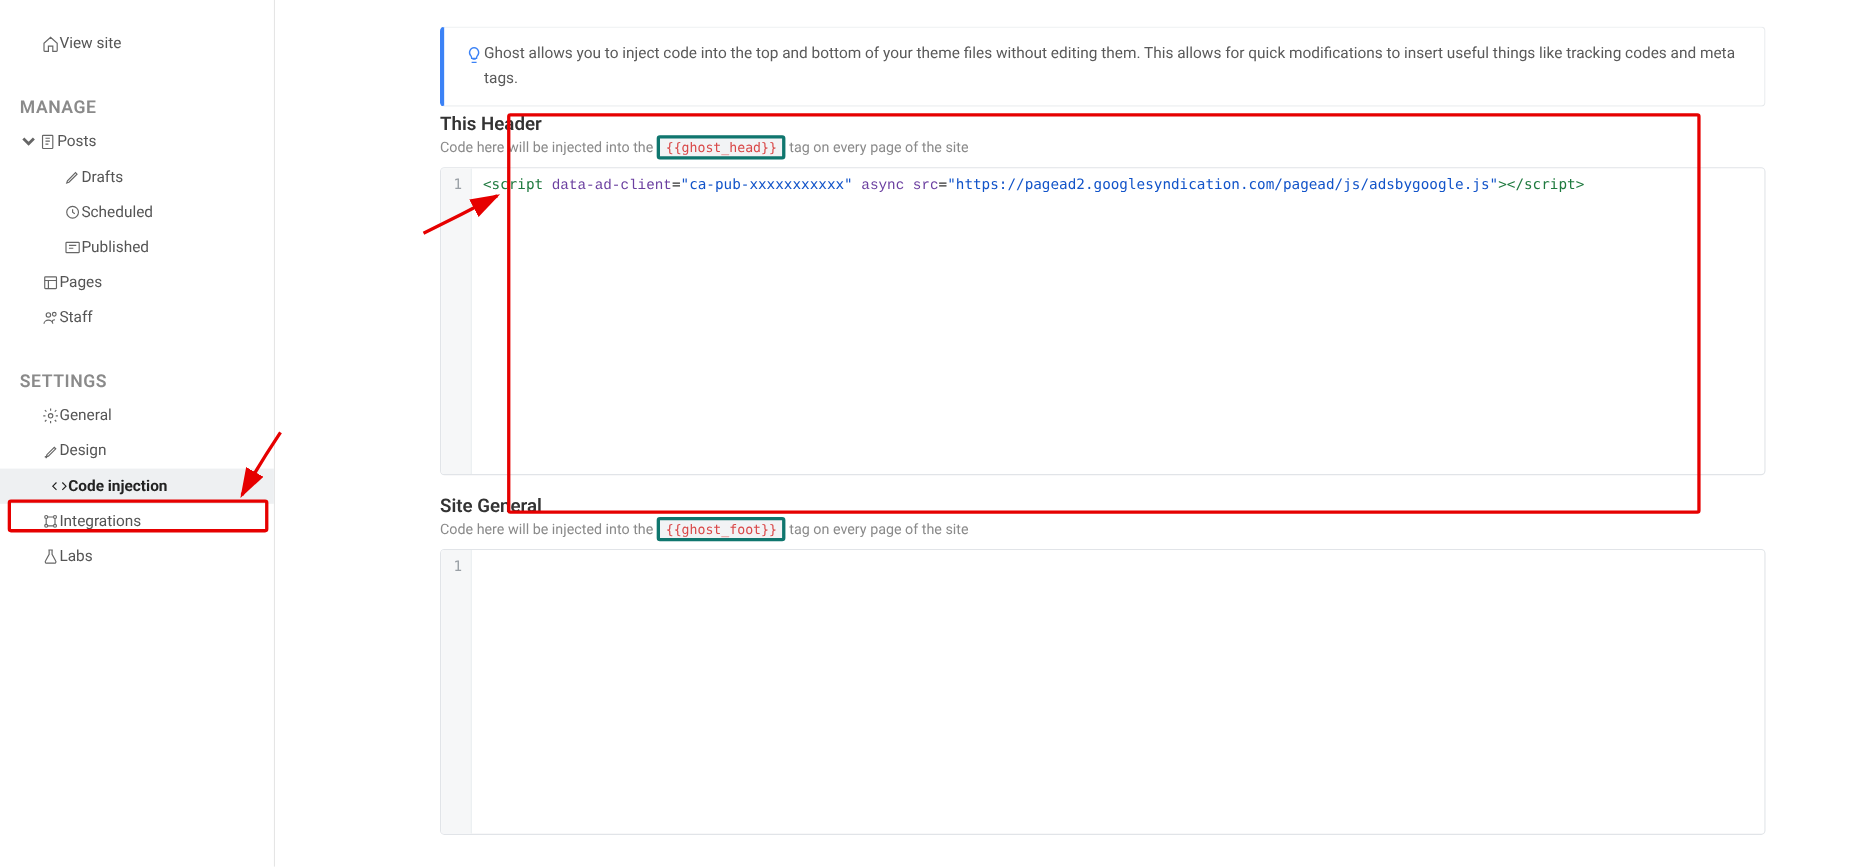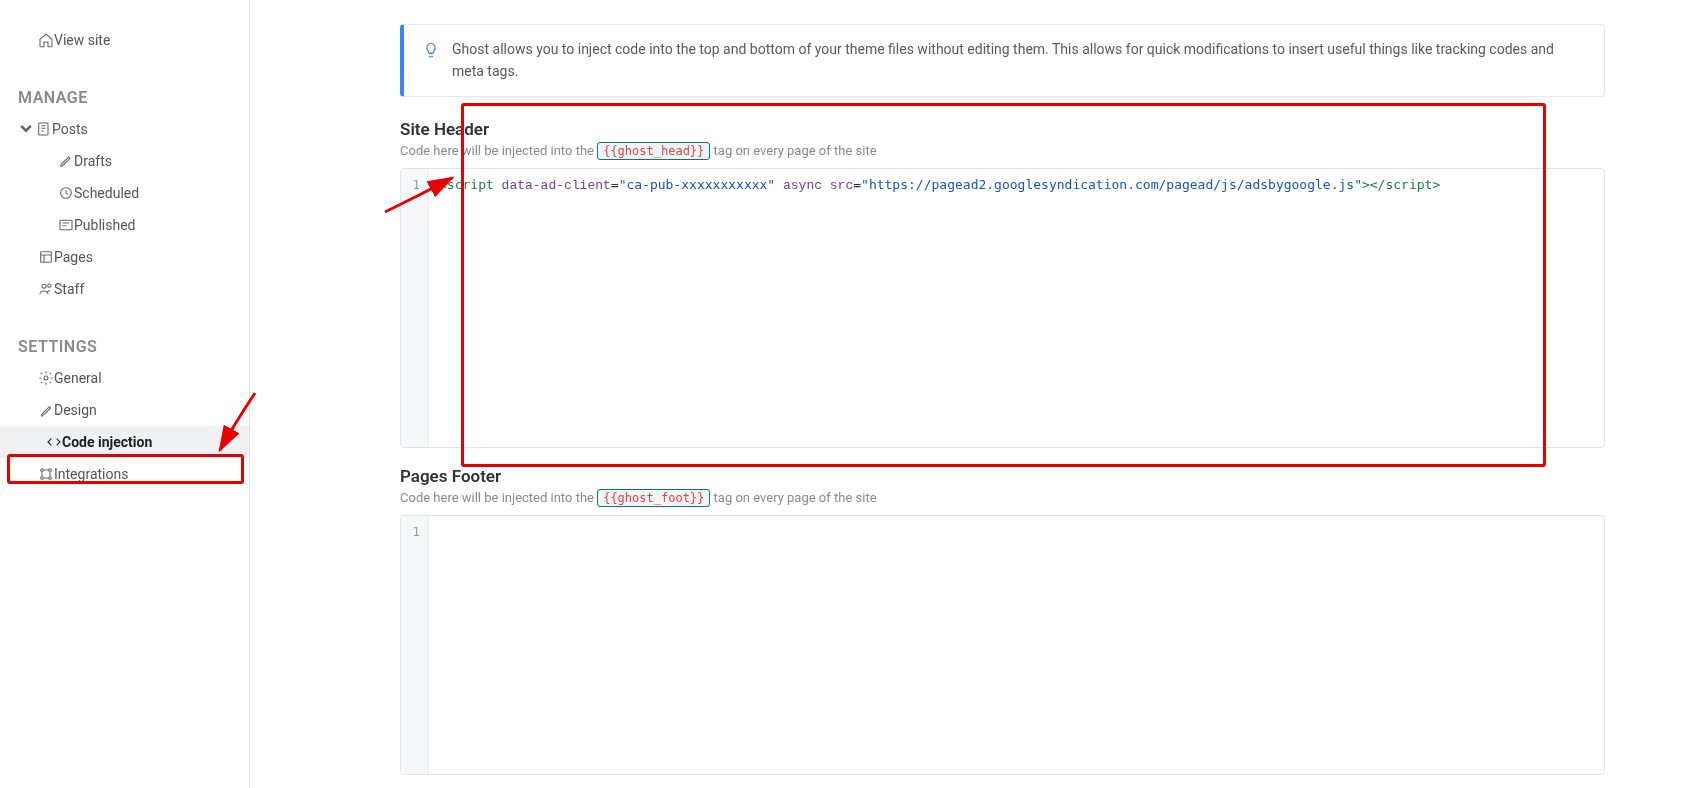--- a/index.html
+++ b/index.html
@@ -63,25 +63,25 @@
     overflow: auto;
     position: relative;
   }
   .info-box {
     border: 1px solid #e5e8eb;
     border-left: 4px solid #3b82f6;
     border-radius: 4px;
     background: #fff;
     padding: 14px 18px;
     display: flex;
-    gap: 12px;
+    gap: 0;
     color: #5a5a5a;
     font-size: 14px;
     line-height: 1.55;
-    margin-bottom: 22px;
+    margin-bottom: 6px;
   }
   .info-box .bulb {
     width: 18px; height: 18px; flex-shrink:0; stroke:#3b82f6; fill:none; stroke-width:1.6;
     margin-top:2px;
   }
 
   .section {
     margin-bottom: 18px;
   }
   .section-title {
@@ -93,21 +93,21 @@
   .section-desc {
     font-size: 13px;
     color: #8a8a8a;
     margin-bottom: 10px;
   }
   .code-tag {
     font-family: ui-monospace, Menlo, Consolas, monospace;
     font-size: 12px;
     color: #d94848;
     background: #f2f3f5;
-    border: 1px solid #0f766e;
+    border: 3px solid #0f766e;
     padding: 1px 5px;
     border-radius: 3px;
   }
   .editor {
     border: 1px solid #e1e4e8;
     border-radius: 4px;
     background: #fff;
     display: flex;
     font-family: ui-monospace, Menlo, Consolas, monospace;
     font-size: 13px;
@@ -249,48 +249,54 @@
   <div class="nav-item indent">
     <svg viewBox="0 0 24 24">
         <circle cx="6" cy="6" r="2"></circle>
         <circle cx="18" cy="6" r="2"></circle>
         <circle cx="6" cy="18" r="2"></circle>
         <circle cx="18" cy="18" r="2"></circle>
         <path d="M8 6h8M6 8v8M18 8v8M8 18h8"></path>
       </svg>
     <span>Integrations</span>
   </div>
+  <div class="nav-item indent">
+    <svg viewBox="0 0 24 24">
+        <path d="M9 3h6M10 3v6l-5 9a2 2 0 0 0 2 3h10a2 2 0 0 0 2-3l-5-9V3"></path>
+      </svg>
+    <span>Labs</span>
+  </div>
 
   <div class="red-box sidebar-hl"></div>
 </div>
 
 <div class="main">
 
   <div class="info-box">
     <svg class="bulb" viewBox="0 0 24 24">
         <path d="M9 21h6M10 17h4M12 3a6 6 0 0 0-4 10c1 1 1 2 1 3h6c0-1 0-2 1-3a6 6 0 0 0-4-10z"></path>
       </svg>
     <div>Ghost allows you to inject code into the top and bottom of your theme files without editing them. This allows for quick modifications to insert useful things like tracking codes and meta tags.</div>
   </div>
 
   <div class="section">
-    <div class="section-title">Site Header</div>
+    <div class="section-title">This Header</div>
     <div class="section-desc">
       <span>Code here will be injected into the </span><span class="code-tag">{{ghost_head}}</span><span> tag on every page of the site</span>
     </div>
     <div class="editor">
       <div class="gutter">
         <div>1</div>
       </div>
       <div class="code-area"><span class="tok-tag">&lt;script</span><span class="tok-attr"> data-ad-client</span><span class="tok-punc">=</span><span class="tok-str">"ca-pub-xxxxxxxxxxx"</span><span class="tok-attr"> async</span><span class="tok-attr"> src</span><span class="tok-punc">=</span><span class="tok-str">"https://pagead2.googlesyndication.com/pagead/js/adsbygoogle.js"</span><span class="tok-tag">&gt;</span><span class="tok-tag">&lt;/script&gt;</span></div>
     </div>
   </div>
 
   <div class="section">
-    <div class="section-title">Pages Footer</div>
+    <div class="section-title">Site General</div>
     <div class="section-desc">
       <span>Code here will be injected into the </span><span class="code-tag">{{ghost_foot}}</span><span> tag on every page of the site</span>
     </div>
     <div class="editor small">
       <div class="gutter">
         <div>1</div>
       </div>
       <div class="code-area"></div>
     </div>
   </div>

